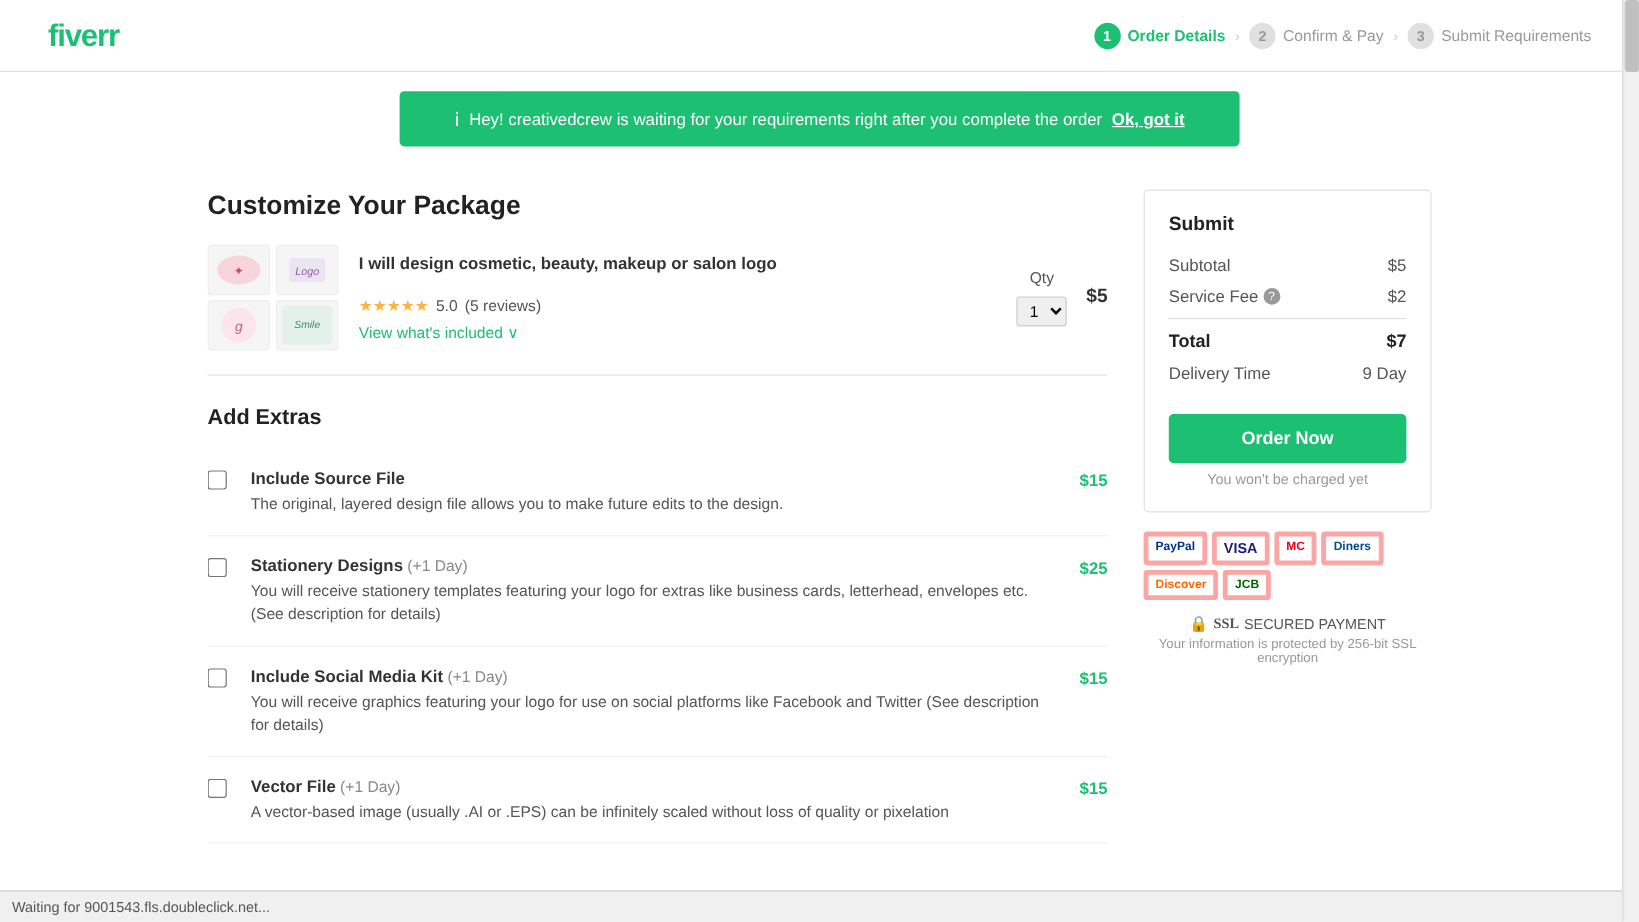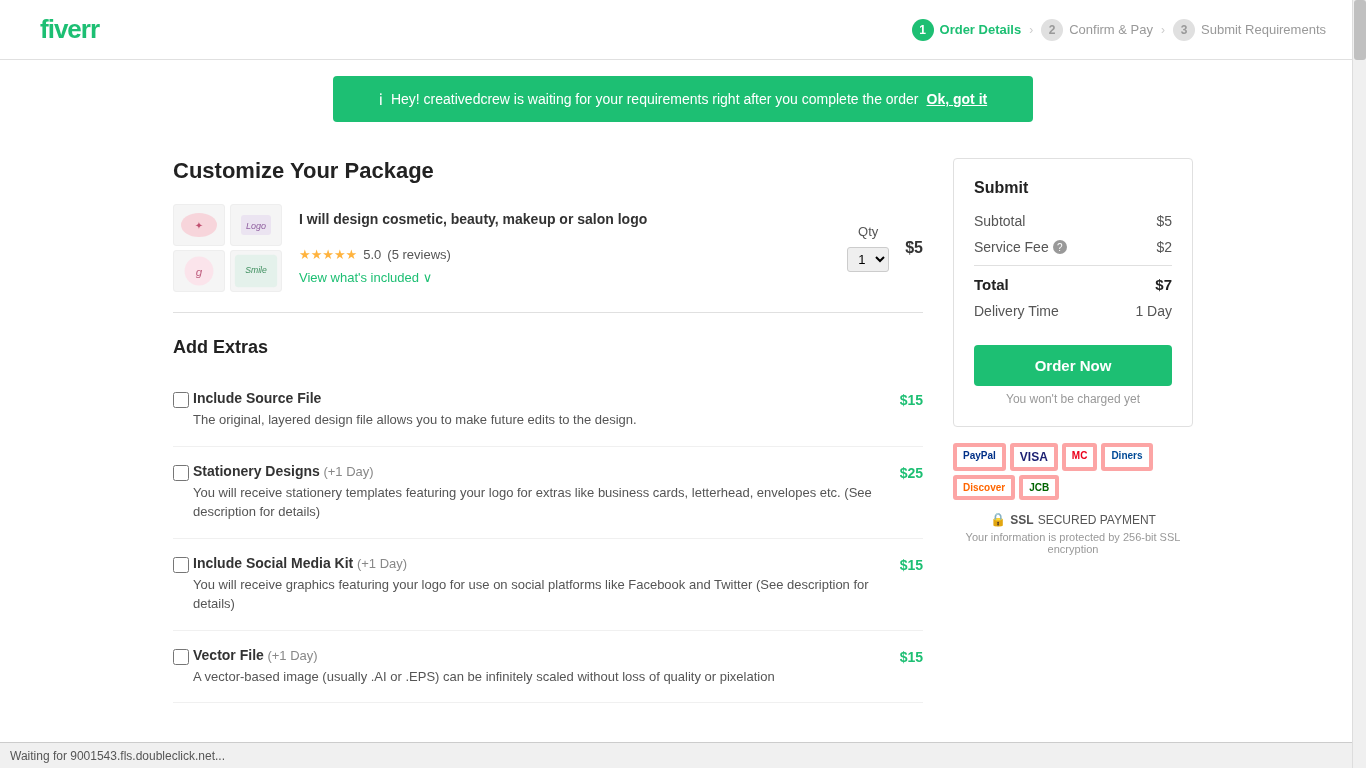--- a/index.html
+++ b/index.html
@@ -156,21 +156,21 @@
     
     .extras-title {
       font-size: 18px;
       font-weight: 700;
       color: #222;
       margin: 24px 0 16px;
     }
     .extra-item {
       display: flex;
       align-items: flex-start;
-      gap: 4px;
+      gap: 20px;
       padding: 16px 0;
       border-bottom: 1px solid #f0f0f0;
     }
     .extra-checkbox {
       width: 16px;
       height: 16px;
       margin-top: 2px;
       flex-shrink: 0;
       cursor: pointer;
       border: 1px solid #bbb;
@@ -294,21 +294,21 @@
     .ssl-row {
       display: flex;
       align-items: center;
       gap: 4px;
       margin-top: 12px;
       font-size: 12px;
       color: #555;
       justify-content: center;
     }
     .ssl-icon { color: #1dbf73; font-size: 13px; }
-    .ssl-bold { font-weight: 700; }
+    .ssl-bold { font-weight: 700; font-family: Liberation Serif, serif; }
     .ssl-info {
       font-size: 11px;
       color: #999;
       text-align: center;
       margin-top: 4px;
     }
 
     
     .status-bar {
       position: fixed;
@@ -494,21 +494,21 @@
         <span>$2</span>
       </div>
 
       <div class="summary-row total">
         <span>Total</span>
         <span>$7</span>
       </div>
 
       <div class="summary-row">
         <span>Delivery Time</span>
-        <span>1 Day</span>
+        <span>9 Day</span>
       </div>
 
       <button class="order-btn">Order Now</button>
       <div class="no-charge">You won't be charged yet</div>
     </div>
 
     <div class="payment-icons">
       <span class="pay-icon paypal">PayPal</span>
       <span class="pay-icon visa">VISA</span>
       <span class="pay-icon mc">MC</span>

